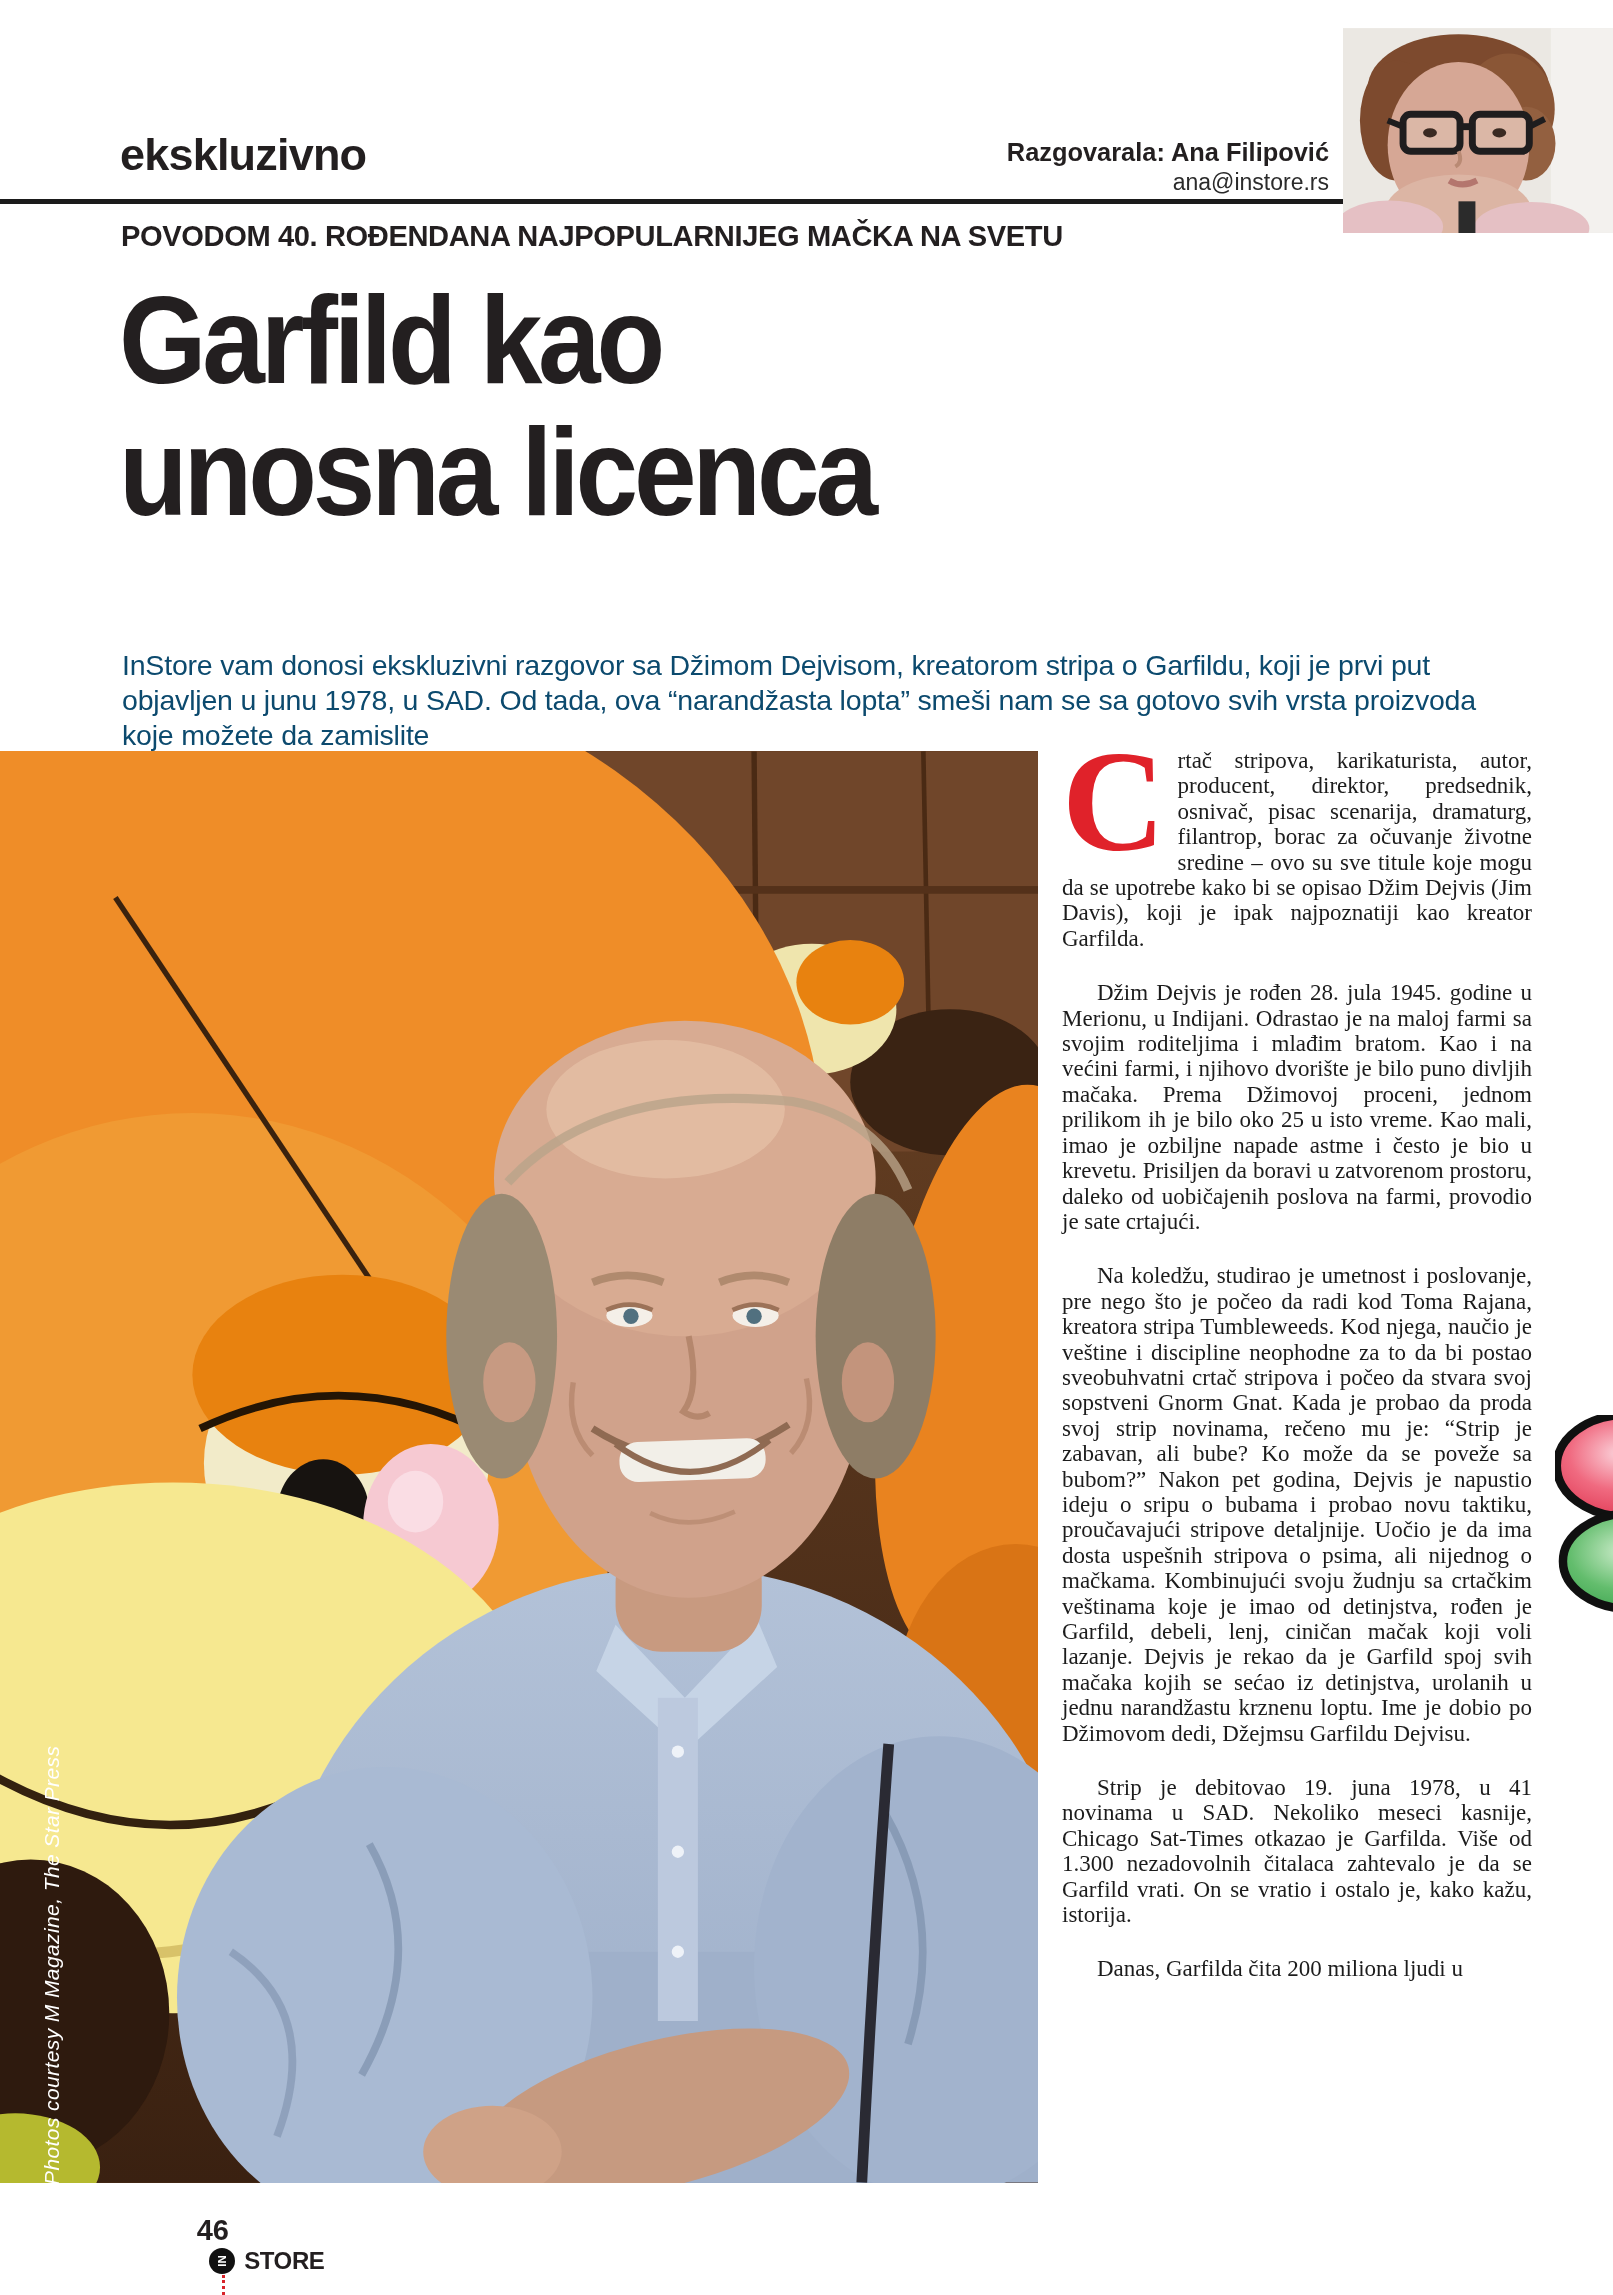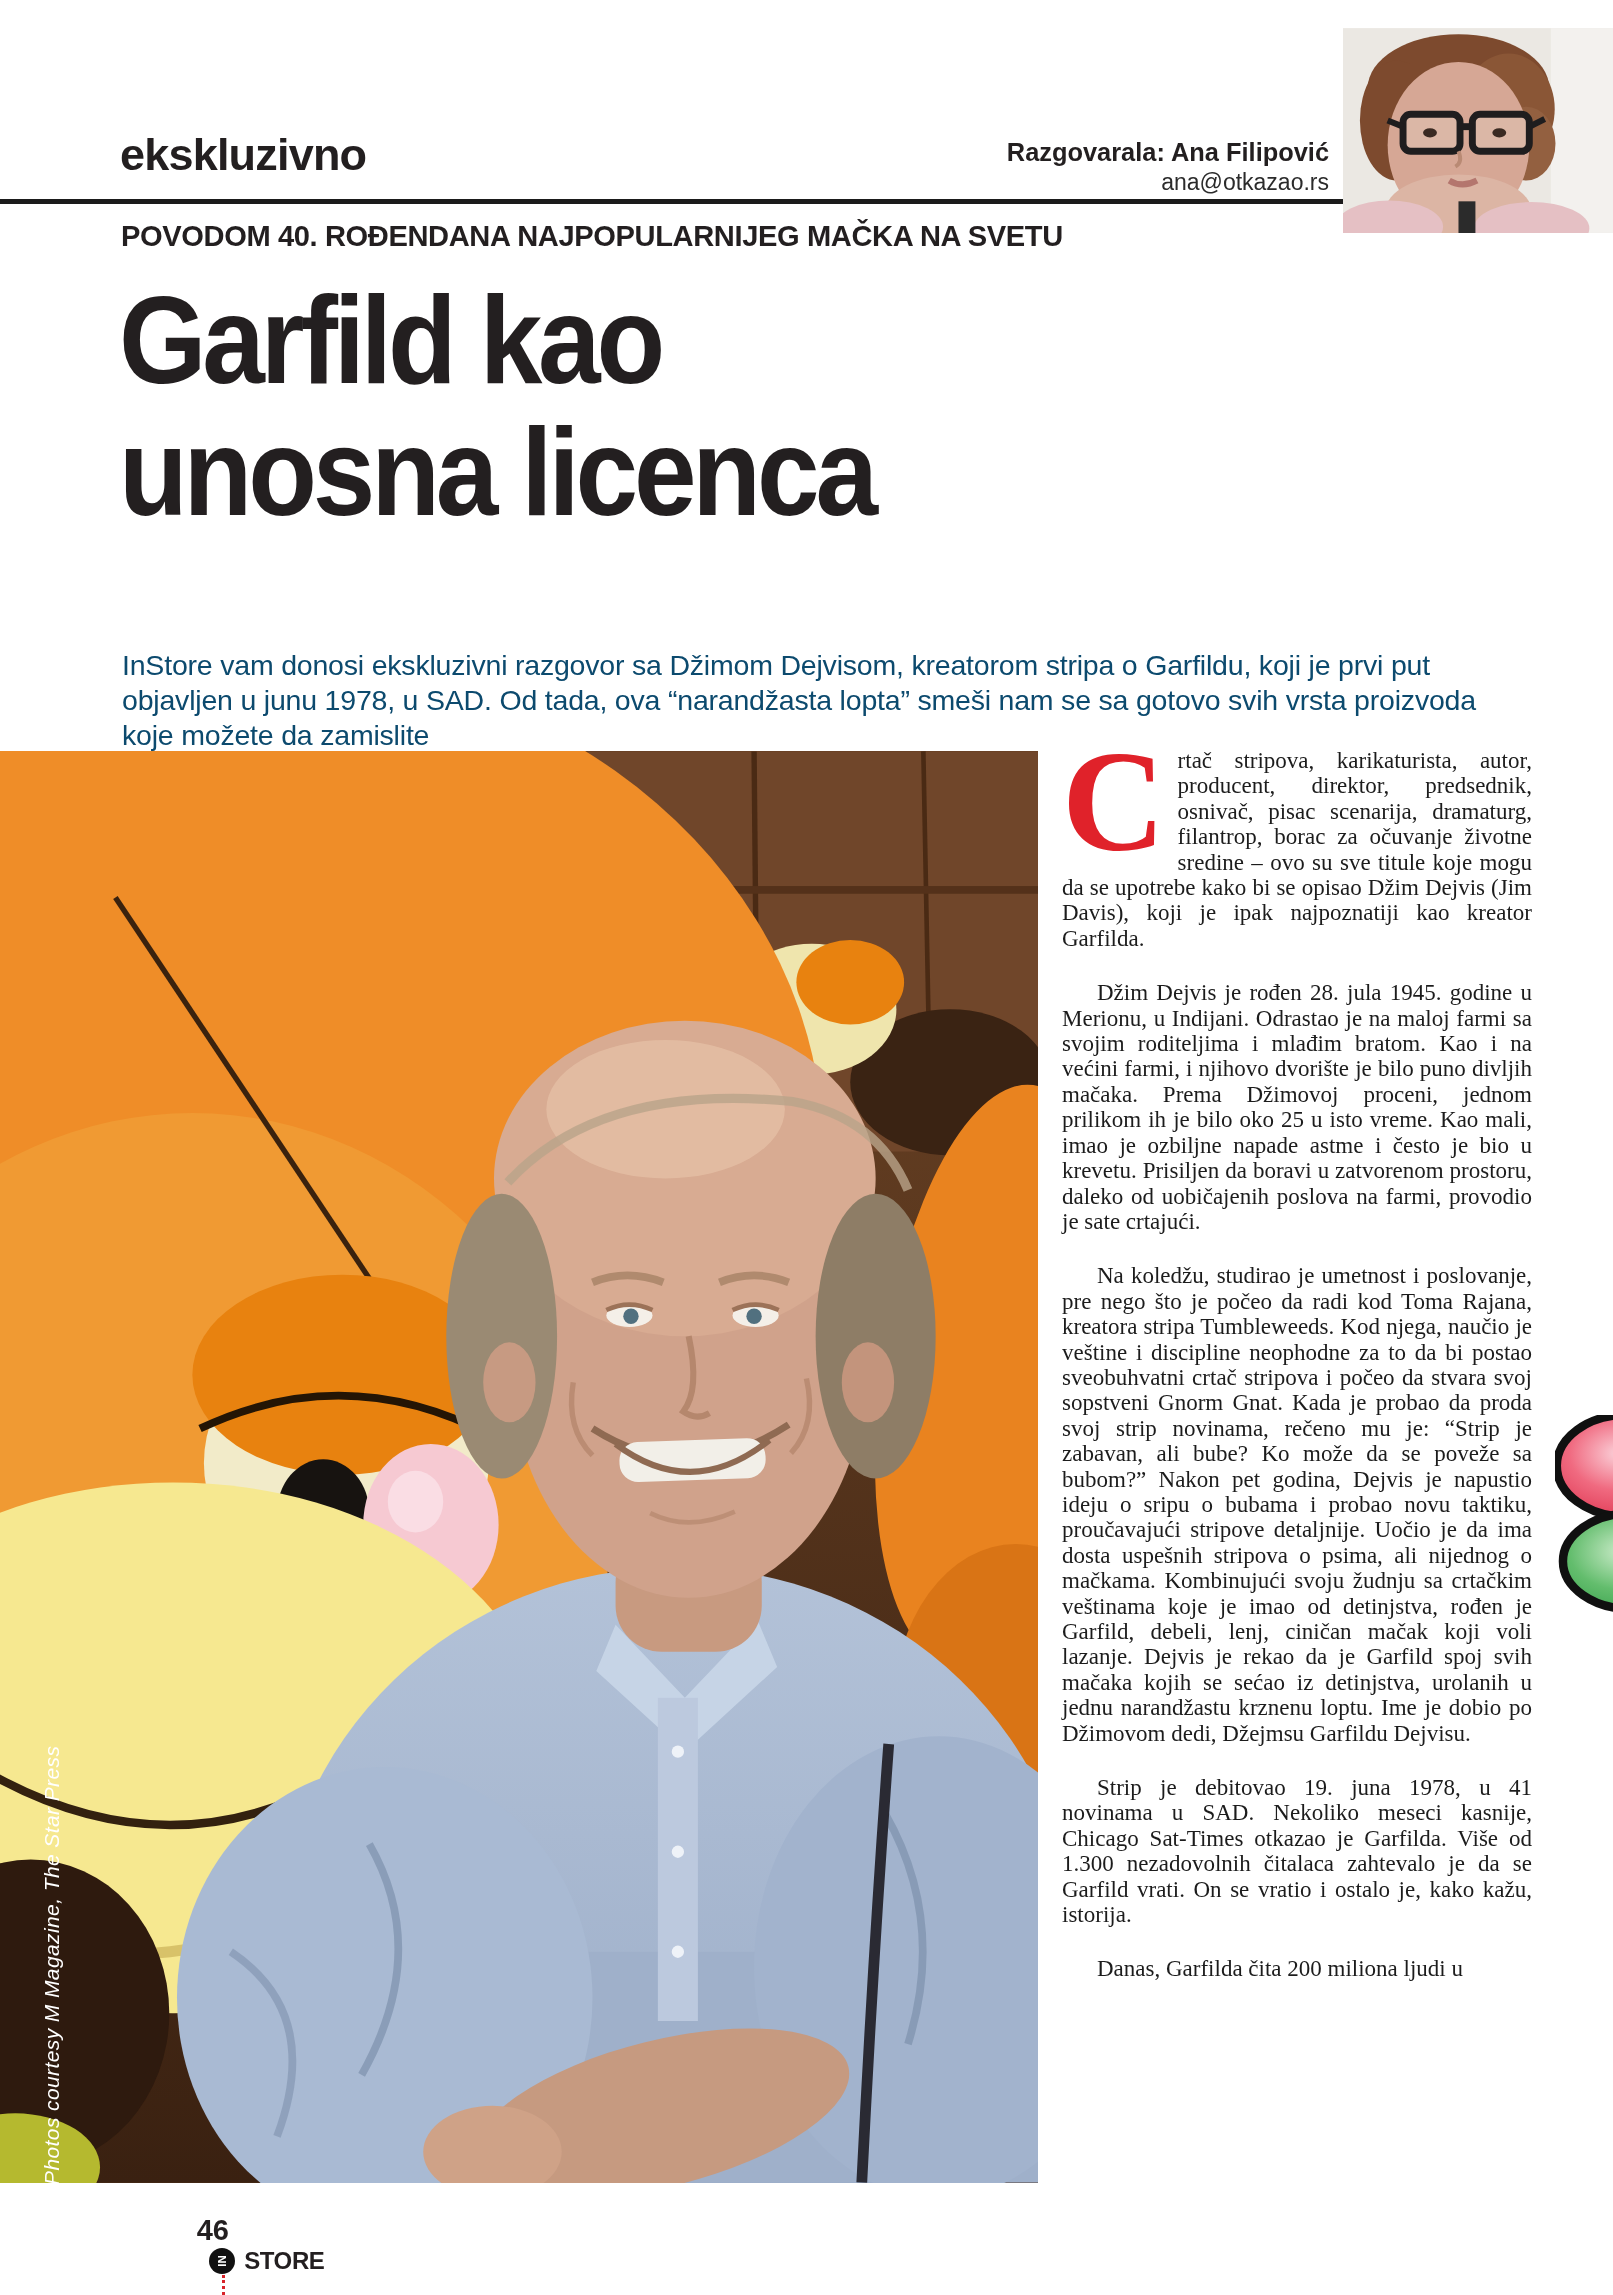--- a/index.html
+++ b/index.html
@@ -58,21 +58,21 @@
 </style>
 </head>
 <body>
 
 <div class="page">
 
   <div class="section-label">ekskluzivno</div>
 
   <div class="byline">
     <div class="who">Razgovarala: Ana Filipović</div>
-    <div class="mail">ana@otkazao.rs</div>
+    <div class="mail">ana@instore.rs</div>
   </div>
 
   <div class="header-rule"></div>
 
   <div class="author-photo">
     <svg width="271" height="205" viewBox="0 0 352 266">
       <rect x="0" y="0" width="352" height="266" fill="#ebe8e3"></rect>
       <rect x="270" y="0" width="82" height="266" fill="#f3f1ee"></rect>
 
       <ellipse cx="150" cy="78" rx="118" ry="70" fill="#7d4a2e"></ellipse>

